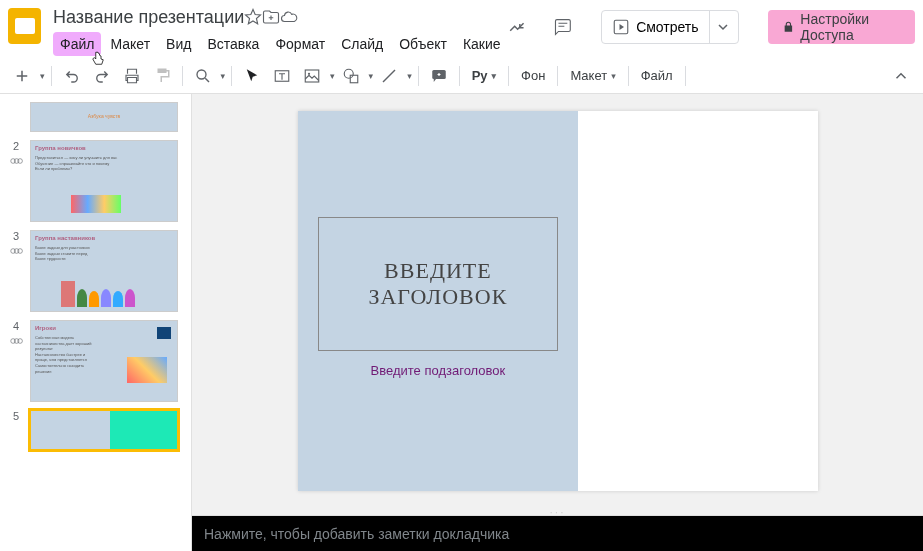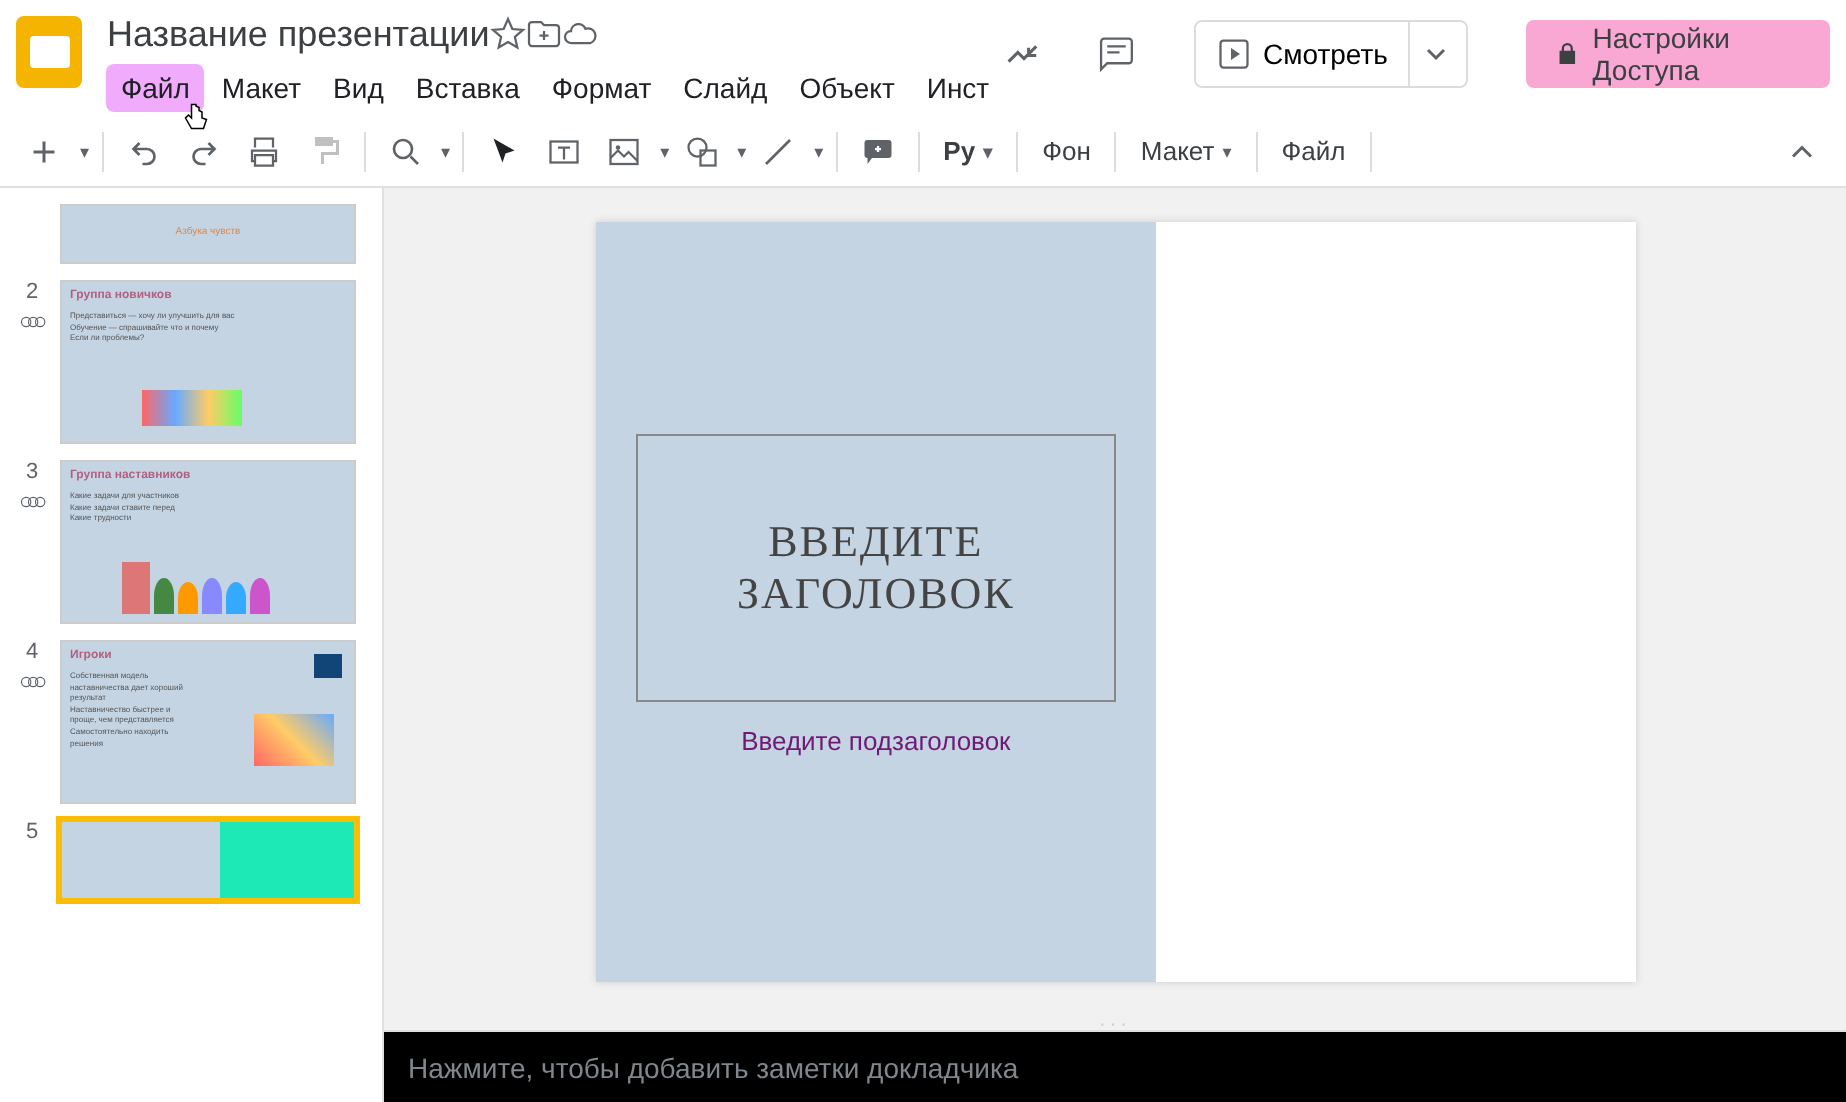--- a/index.html
+++ b/index.html
@@ -85,21 +85,21 @@
         </svg>
     </div>
     <div class="menu-row">
       <span class="menu-item hover">Файл</span>
       <span class="menu-item">Макет</span>
       <span class="menu-item">Вид</span>
       <span class="menu-item">Вставка</span>
       <span class="menu-item">Формат</span>
       <span class="menu-item">Слайд</span>
       <span class="menu-item">Объект</span>
-      <span class="menu-item">Инст</span>
+      <span class="menu-item">Какие</span>
     </div>
   </div>
   <div class="header-right">
     <svg class="header-icon" viewBox="0 0 24 24">
         <path d="M3 17l6-6 4 4 8-8" fill="none" stroke="#5f6368" stroke-width="2"></path>
         <path d="M21 7v5h-5" fill="none" stroke="#5f6368" stroke-width="2" transform="rotate(90 18 10)"></path>
       </svg>
     <svg class="header-icon" viewBox="0 0 24 24">
         <path d="M20 2H4c-1.1 0-2 .9-2 2v18l4-4h14c1.1 0 2-.9 2-2V4c0-1.1-.9-2-2-2z" fill="none" stroke="#5f6368" stroke-width="1.5"></path>
         <path d="M6 7h12M6 11h8" stroke="#5f6368" stroke-width="1.5"></path>

